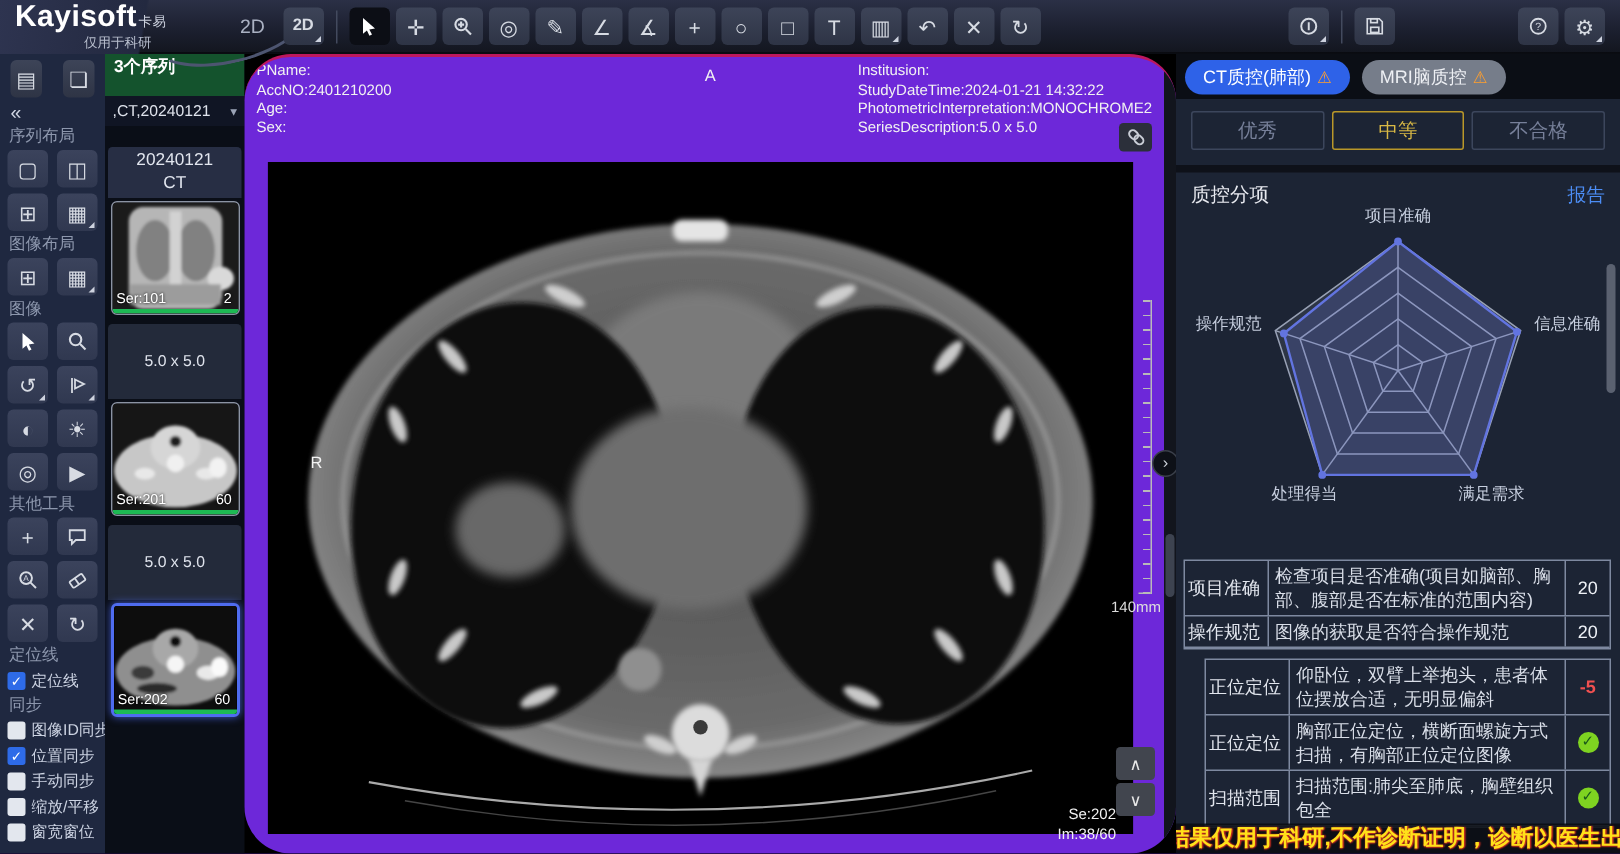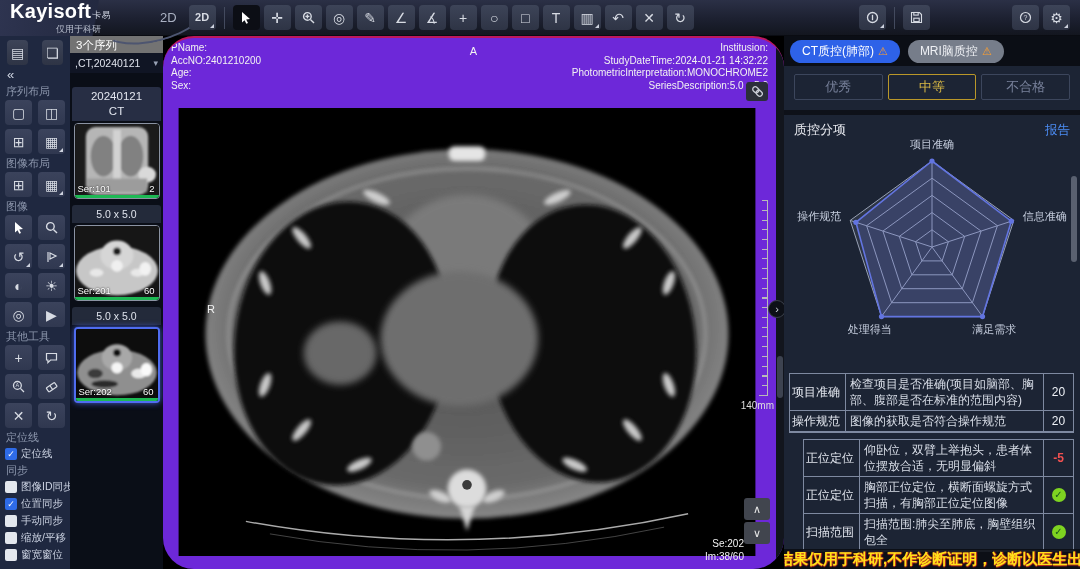--- a/index.html
+++ b/index.html
@@ -43,43 +43,43 @@
   .sb-grid{display:grid;grid-template-columns:27px 27px;gap:4px 6px;}
   .sb-grid .tb{margin:0;background:linear-gradient(180deg,#3b435c 0%,#303850 100%);}
   .cb-row{display:flex;align-items:center;gap:4px;margin:3px 0;cursor:pointer;}
   .cb{width:12px;height:12px;border-radius:2px;background:#e3e7ee;display:inline-flex;
     align-items:center;justify-content:center;font-size:9px;color:#fff;flex:0 0 12px;}
   .cb.on{background:#2e6be8;}
   .cb-lbl{font-size:10.5px;color:#ccd3e2;white-space:nowrap;}
 
   
   .series{width:93px;flex:0 0 93px;background:#0a0e17;display:flex;flex-direction:column;overflow:hidden;}
-  .series-head{background:#737373;color:#fff;font-size:11.5px;padding:2px 6px;height:17px;line-height:15px;}
+  .series-head{background:#14532d;color:#fff;font-size:11.5px;padding:2px 6px;height:28px;line-height:15px;font-weight:bold;}
   .series-dd{display:flex;align-items:center;justify-content:space-between;background:#101524;
     color:#dfe3ec;font-size:10.5px;padding:3px 5px;height:20px;cursor:pointer;}
   .series-dd .chev{color:#9aa3b6;font-size:9px;}
   .series-scroll{flex:1;padding-top:14px;overflow:hidden;}
   .grp-head{background:#272e44;color:#e2e6ef;text-align:center;font-size:11.5px;line-height:15px;
     padding:2px 0;margin:0 2px;border-radius:3px 3px 0 0;}
   .thumb{position:relative;width:86px;height:76px;margin:2px auto 0;border:1px solid #8b93a3;
     border-radius:4px;overflow:hidden;background:#000;cursor:pointer;}
   .thumb.sel{border:2px solid #4f6cf0;box-shadow:0 0 6px rgba(80,110,245,.8);}
   .thumb svg{width:100%;height:100%;display:block;}
   .thumb .ser{position:absolute;left:3px;bottom:4px;font-size:9.5px;color:#fff;text-shadow:0 0 2px #000;}
   .thumb .cnt{position:absolute;right:4px;bottom:4px;font-size:9.5px;color:#fff;text-shadow:0 0 2px #000;}
   .thumb .bar{position:absolute;left:0;right:0;bottom:0;height:3px;background:#1db954;}
   .desc-head{background:#232a3a;color:#dfe3ec;text-align:center;font-size:10.5px;line-height:14px;
-    margin:6px 2px 0;border-radius:3px 3px 0 0;padding:2px 0;}
+    margin:6px 2px 0;border-radius:3px 3px 0 0;padding:18px 0;}
 
   
   .viewer{flex:1;position:relative;background:#6d28d9;border-top:2px solid #be185d;overflow:hidden;border-radius:31px;}
   .ct-img{position:absolute;left:15px;top:70px;}
   .ov{position:absolute;font-size:10px;line-height:12.5px;color:#f2f2f2;z-index:4;}
   .ov-tl{left:8px;top:4px;}
-  .ov-tr{right:16px;top:4px;text-align:right;}
+  .ov-tr{right:16px;top:4px;text-align:left;}
   .ov-a{left:50%;top:7px;transform:translateX(-50%);font-size:11px;}
   .ov-r{left:44px;top:265px;font-size:11px;}
   .ov-bl{left:8px;bottom:3px;}
   .ov-br{right:40px;bottom:6px;text-align:right;}
   .link-btn{position:absolute;right:16px;top:44px;width:22px;height:19px;border:0;border-radius:3px;
     background:#2b2f3a;display:flex;align-items:center;justify-content:center;cursor:pointer;z-index:4;}
   .ruler{position:absolute;right:16px;top:162px;width:7px;height:196px;border-right:1px solid #b9b9b9;z-index:3;}
   .ruler::before{content:"";position:absolute;right:0;top:0;bottom:0;width:5px;
     background:repeating-linear-gradient(to bottom,#b9b9b9 0 1px,transparent 1px 9.75px);}
   .ruler::after{content:"";position:absolute;right:0;bottom:0;width:8px;height:1px;background:#b9b9b9;}

